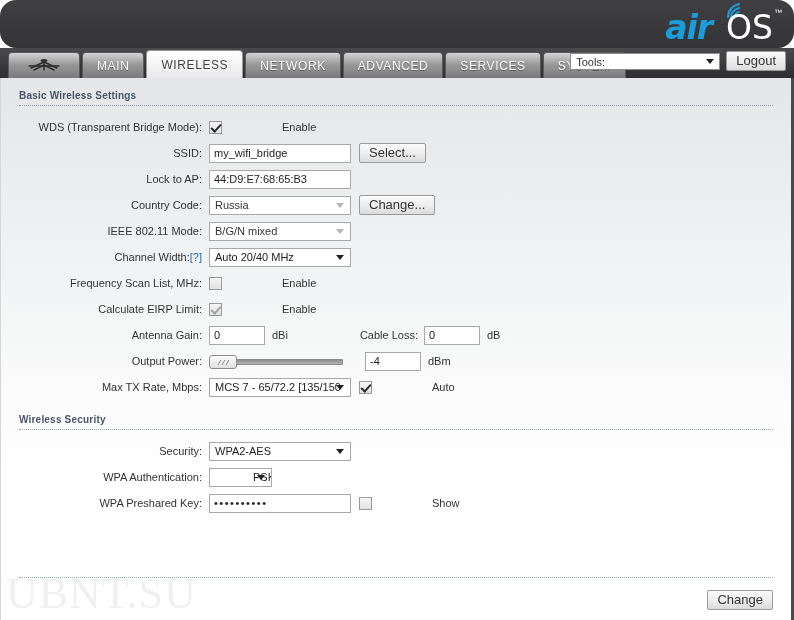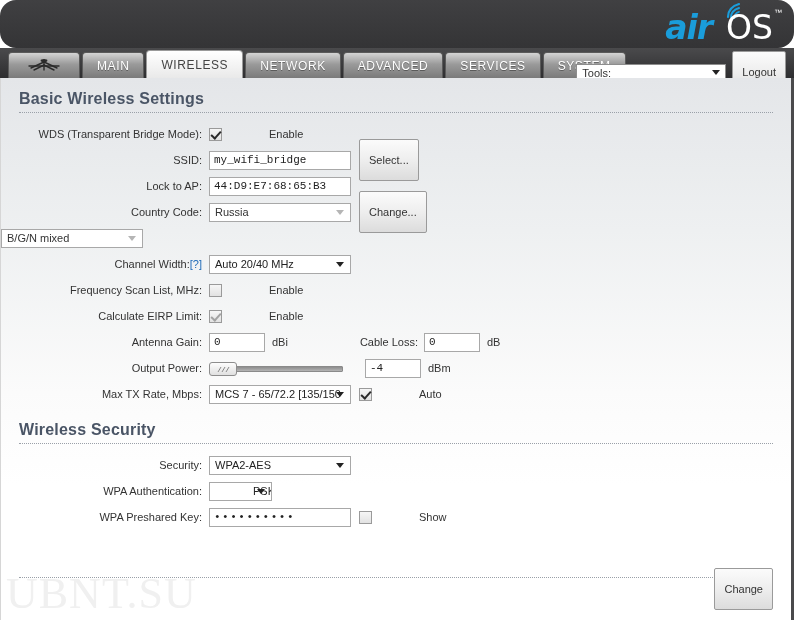--- a/index.html
+++ b/index.html
@@ -137,45 +137,45 @@
     position: absolute;
     right: 5px; top: 50%;
     margin-top: -2px;
     width: 0; height: 0;
     border-left: 4px solid transparent;
     border-right: 4px solid transparent;
     border-top: 5px solid #222;
   }
   .btn {
     font-family: "Liberation Sans", sans-serif;
-    font-size: 11px;
+    font-size: 13px;
     color: #333;
     background: linear-gradient(to bottom, #fbfbfb 0%, #eeeeee 50%, #dcdcdc 100%);
     border: 1px solid #9a9a9a;
     border-radius: 2px;
-    padding: 13px 9px;
+    padding: 2px 9px;
     line-height: 14px;
     cursor: pointer;
     box-sizing: border-box;
   }
 
   
   .content {
     position: relative;
     height: 542px;
     background: linear-gradient(to bottom, #e4e6e9 0%, #eef0f1 28%, #fbfbfb 58%, #ffffff 75%, #ffffff 100%);
     border-right: 3px solid #4a4a4c;
     border-left: 1px solid #d6d6d6;
     box-sizing: border-box;
     padding: 0;
     overflow: hidden;
   }
   .section-title {
     margin: 12px 18px 0 18px;
-    font-size: 16px;
+    font-size: 10px;
     font-weight: bold;
     color: #4a5566;
     padding-bottom: 4px;
     letter-spacing: 0.2px;
   }
   .dotted-rule {
     margin: 0 18px;
     border-top: 1px dotted #9aa0a8;
     height: 0;
   }
@@ -202,21 +202,21 @@
     color: #1e6bb8;
     text-decoration: none;
     cursor: pointer;
   }
 
   .field-text {
     height: 19px;
     box-sizing: border-box;
     border: 1px solid #a8a8a8;
     background: #ffffff;
-    font-family: Liberation Mono, monospace;
+    font-family: Liberation Sans, sans-serif;
     font-size: 11px;
     color: #222;
     padding: 0 4px;
     line-height: 17px;
     outline: none;
   }
   .field-text.w-sel { width: 142px; }
   .field-text.w-num { width: 56px; }
   .field-text.w-pow { width: 56px; }
 
@@ -262,21 +262,21 @@
     content: "";
     position: absolute;
     left: 3px; top: 0px;
     width: 4px; height: 8px;
     border: solid #2a2a2a;
     border-width: 0 2px 2px 0;
     transform: rotate(42deg);
   }
   .chk.checked.dim::after { border-color: #a2a2a2; }
   .chk-label {
-    margin-left: 7px;
+    margin-left: 20px;
     font-size: 11px;
     color: #333;
     padding-left: 40px;
   }
 
   .unit {
     margin-left: 7px;
     font-size: 11px;
     color: #333;
   }
@@ -423,20 +423,21 @@
       <div class="row">
         <div class="lbl">Country Code:</div>
         <div class="select w1 disabled">
           <span>Russia</span>
           <span class="arrow"></span>
         </div>
         <span class="btn gap-2">Change...</span>
       </div>
 
       <div class="row">
+        <div class="lbl">IEEE 802.11 Mode:</div>
         <div class="select w1 disabled">
           <span>B/G/N mixed</span>
           <span class="arrow"></span>
         </div>
       </div>
 
       <div class="row">
         <div class="lbl">
           <span>Channel Width:</span><span class="helplink">[?]</span>
         </div>

